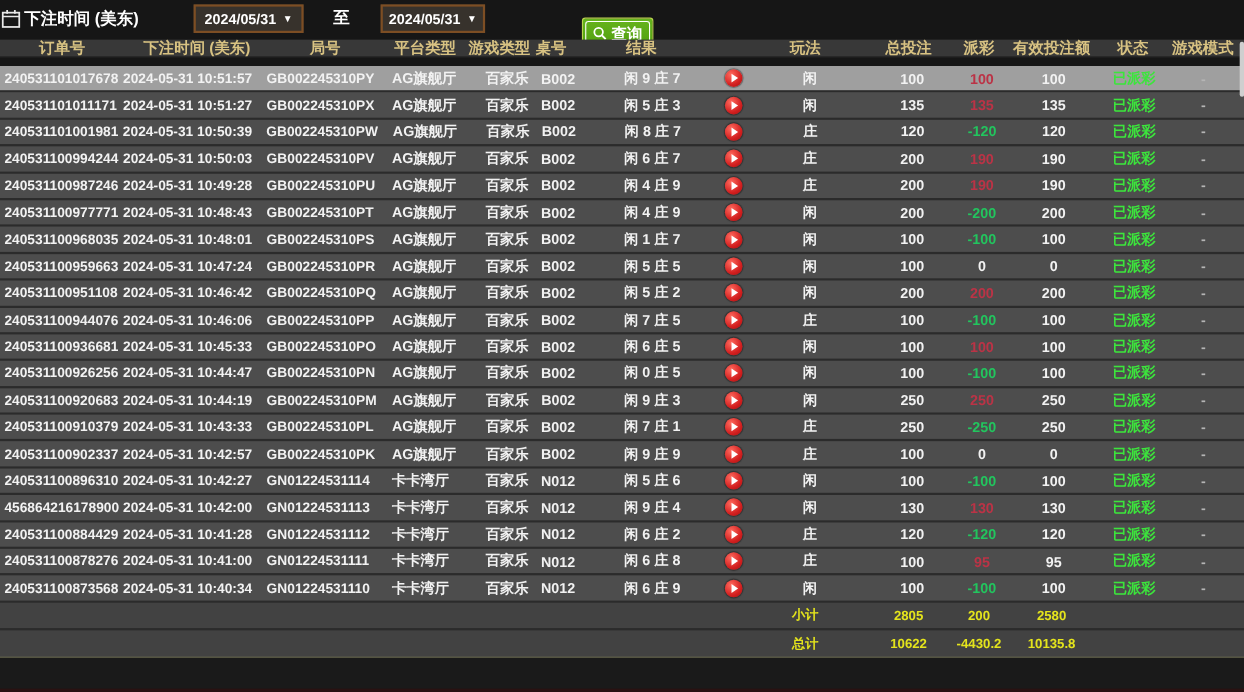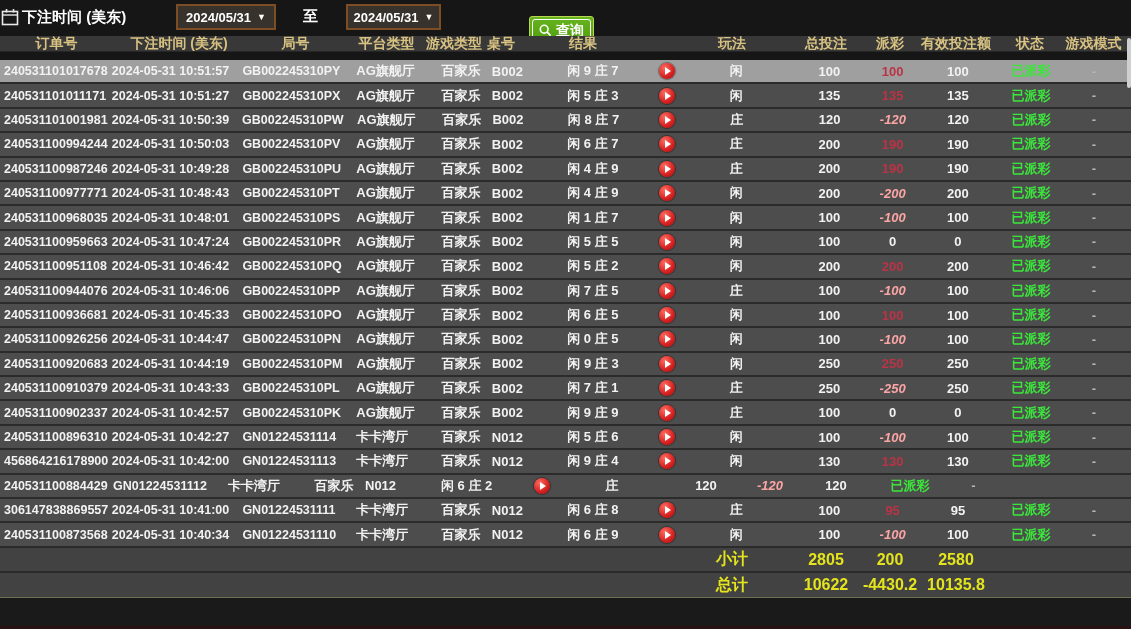--- a/index.html
+++ b/index.html
@@ -63,40 +63,40 @@
   .c5{width:58px; padding-left:4px;}
   .c6{width:100px; padding-left:22px;}
   .c7{width:45px; justify-content:center;}
   .c8{width:96px; justify-content:center;}
   .c9{width:92px; justify-content:center;}
   .c10{width:36px; justify-content:center;}
   .c11{width:96px; justify-content:center;}
   .c12{width:52px; justify-content:center;}
   .c13{width:75px; justify-content:center;}
   .pos { color:#bb3346; }
-  .neg { color:#fca5a5;font-style:italic; }
+  .neg { color:#22c55e; }
   .zero { color:#f2f2f2; }
   .status { color:#3ce53c; }
   .mode { color:#b5b5b5; }
   .playbtn {
     width:16px; height:16px; border-radius:50%;
     background:radial-gradient(circle at 35% 30%, #ff6a5e, #d42020 60%, #a60f0f);
     box-shadow:0 0 1px 1px rgba(0,0,0,.35);
     position:relative; cursor:pointer;
   }
   .playbtn::after {
     content:""; position:absolute; left:6px; top:4px;
     border-left:6px solid #fff; border-top:4px solid transparent; border-bottom:4px solid transparent;
   }
   
   .summary { position:absolute; top:548px; left:0; width:1131px; }
   .sumrow {
     display:flex; height:25px; background:#424242;
     border-bottom:2px solid #2b2b2b;
-    color:#e4e41c; font-size:16px; font-weight:bold;
+    color:#e4e41c; font-size:12px; font-weight:bold;
   }
   .sumrow.total { border-bottom:1px solid #6e6e50; }
   .csp { width:684px; }
   
   .footer { position:absolute; top:598px; left:0; width:1131px; height:31px; background:#1a1a1a; }
   
   .scroll-thumb { position:absolute; right:0; top:38px; width:4px; height:50px; background:#cfcfcf; border-radius:2px; }
   .bottom-strip { position:absolute; left:0; bottom:0; width:1131px; height:3px; background:#2a1212; }
 </style>
 </head>
@@ -448,37 +448,38 @@
       </div>
       <div class="cell c8">闲</div>
       <div class="cell c9">130</div>
       <div class="cell c10 pos">130</div>
       <div class="cell c11">130</div>
       <div class="cell c12 status">已派彩</div>
       <div class="cell c13 mode">-</div>
     </div>
     <div class="row">
       <div class="cell c0">240531100884429</div>
+      <div class="cell c1">2024-05-31 10:41:28</div>
       <div class="cell c2">GN01224531112</div>
       <div class="cell c3">卡卡湾厅</div>
       <div class="cell c4">百家乐</div>
       <div class="cell c5">N012</div>
       <div class="cell c6">闲 6 庄 2</div>
       <div class="cell c7">
         <span class="playbtn"></span>
       </div>
       <div class="cell c8">庄</div>
       <div class="cell c9">120</div>
       <div class="cell c10 neg">-120</div>
       <div class="cell c11">120</div>
       <div class="cell c12 status">已派彩</div>
       <div class="cell c13 mode">-</div>
     </div>
     <div class="row">
-      <div class="cell c0">306147838869557</div>
+      <div class="cell c0">240531100878276</div>
       <div class="cell c1">2024-05-31 10:41:00</div>
       <div class="cell c2">GN01224531111</div>
       <div class="cell c3">卡卡湾厅</div>
       <div class="cell c4">百家乐</div>
       <div class="cell c5">N012</div>
       <div class="cell c6">闲 6 庄 8</div>
       <div class="cell c7">
         <span class="playbtn"></span>
       </div>
       <div class="cell c8">庄</div>

